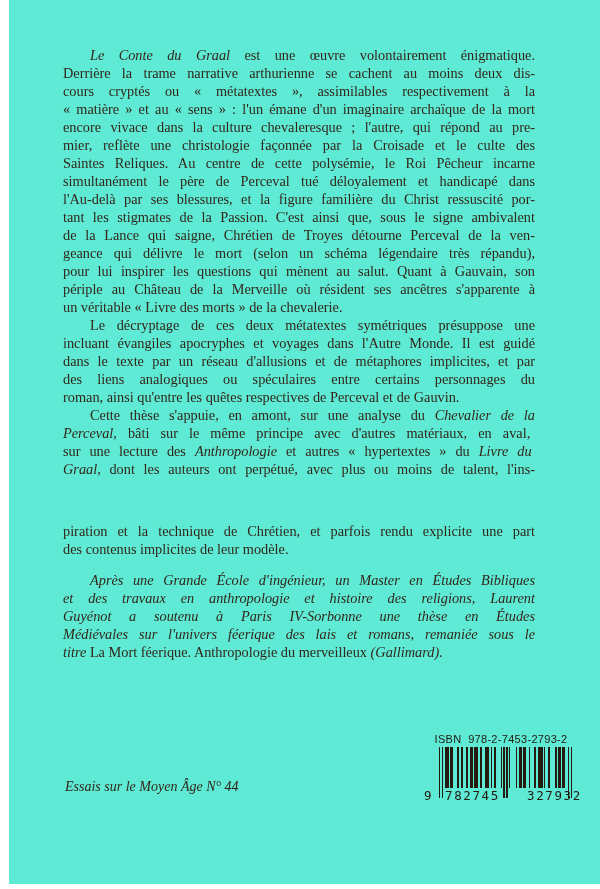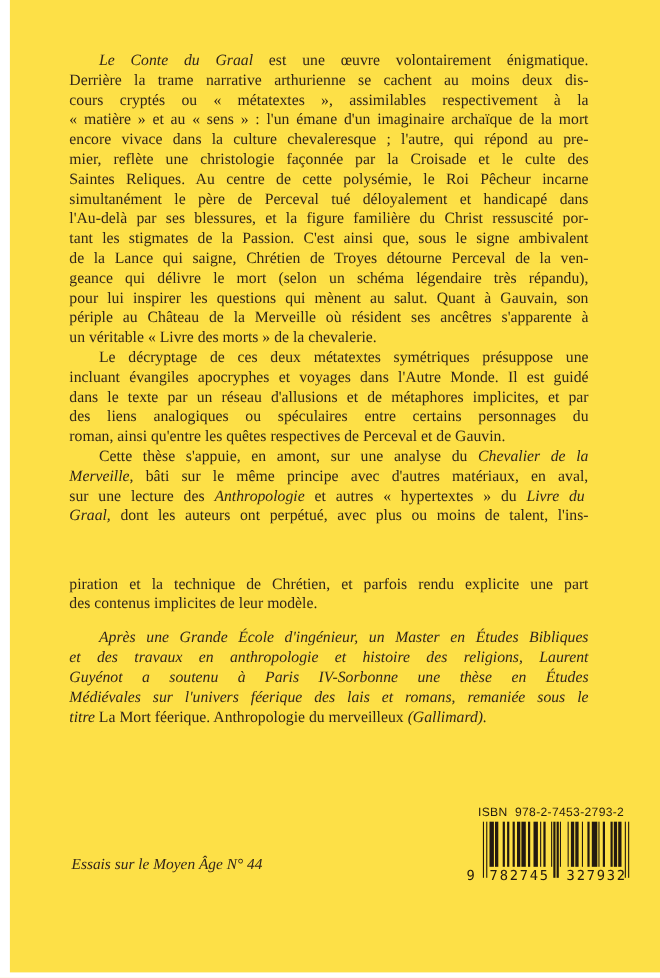--- a/index.html
+++ b/index.html
@@ -69,26 +69,26 @@
   .ean-digits {
     position: absolute;
     top: 55px;
     font-family: "DejaVu Sans Mono", monospace;
     font-size: 12.5px;
     color: #241a10;
     white-space: pre;
   }
   .digit-first { left: 13px; }
   .digit-g1 { left: 32px; width: 59px; text-align: center; letter-spacing: 1.6px; }
-  .digit-g2 { left: 102px; width: 59px; text-align: center; letter-spacing: 1.6px; }
+  .digit-g2 { left: 114px; width: 59px; text-align: center; letter-spacing: 1.6px; }
 </style>
 </head>
 <body style="background: rgb(255, 255, 255);">
 
-<div class="cover-page" style="background: #fde047;">
+<div class="cover-page" style="background: #5eead4;">
 
   <div class="body-text" style="color: rgb(51, 38, 26);">
       <div class="para">
         <div class="line" style="word-spacing: 10.8066px;"><span class="lc"><span class="indent-spacer"></span><span class="seg-i">Le Conte du Graal</span><span class="seg-r"> est une œuvre volontairement énigmatique.</span></span></div>
         <div class="line" style="word-spacing: 7.6625px;"><span class="lc"><span class="seg-r">Derrière la trame narrative arthurienne se cachent au moins deux dis-</span></span></div>
         <div class="line" style="word-spacing: 11.2431px;"><span class="lc"><span class="seg-r">cours cryptés ou « métatextes », assimilables respectivement à la</span></span></div>
         <div class="line" style="word-spacing: 2.5791px;"><span class="lc"><span class="seg-r">« matière » et au « sens » : l'un émane d'un imaginaire archaïque de la mort</span></span></div>
         <div class="line" style="word-spacing: 5.72301px;"><span class="lc"><span class="seg-r">encore vivace dans la culture chevaleresque ; l'autre, qui répond au pre-</span></span></div>
         <div class="line" style="word-spacing: 7.30682px;"><span class="lc"><span class="seg-r">mier, reflète une christologie façonnée par la Croisade et le culte des</span></span></div>
         <div class="line" style="word-spacing: 6.78437px; font-family: Liberation Serif, serif;"><span class="lc"><span class="seg-r">Saintes Reliques. Au centre de cette polysémie, le Roi Pêcheur incarne</span></span></div>
@@ -103,21 +103,21 @@
       </div>
       <div class="para">
         <div class="line" style="word-spacing: 7.98633px;"><span class="lc"><span class="indent-spacer"></span><span class="seg-r">Le décryptage de ces deux métatextes symétriques présuppose une</span></span></div>
         <div class="line" style="word-spacing: 4.81719px;"><span class="lc"><span class="seg-r">incluant évangiles apocryphes et voyages dans l'Autre Monde. Il est guidé</span></span></div>
         <div class="line" style="word-spacing: 4.74349px;"><span class="lc"><span class="seg-r">dans le texte par un réseau d'allusions et de métaphores implicites, et par</span></span></div>
         <div class="line" style="word-spacing: 11.6562px;"><span class="lc"><span class="seg-r">des liens analogiques ou spéculaires entre certains personnages du</span></span></div>
         <div class="line last"><span class="lc"><span class="seg-r">roman, ainsi qu'entre les quêtes respectives de Perceval et de Gauvin.</span></span></div>
       </div>
       <div class="para">
         <div class="line" style="word-spacing: 6.1108px;"><span class="lc"><span class="indent-spacer"></span><span class="seg-r">Cette thèse s'appuie, en amont, sur une analyse du </span><span class="seg-i">Chevalier de la</span></span></div>
-        <div class="line" style="word-spacing: 7.49531px;"><span class="lc"><span class="seg-i">Merveille,</span><span class="seg-r"> bâti sur le même principe avec d'autres matériaux, en aval,</span></span></div>
+        <div class="line" style="word-spacing: 7.49531px;"><span class="lc"><span class="seg-i">Perceval,</span><span class="seg-r"> bâti sur le même principe avec d'autres matériaux, en aval,</span></span></div>
         <div class="line" style="word-spacing: 5.38281px;"><span class="lc"><span class="seg-r">sur une lecture des </span><span class="seg-i">Anthropologie</span><span class="seg-r"> et autres « hypertextes » du </span><span class="seg-i">Livre du</span></span></div>
         <div class="line" style="word-spacing: 5.13672px;"><span class="lc"><span class="seg-i">Graal,</span><span class="seg-r"> dont les auteurs ont perpétué, avec plus ou moins de talent, l'ins-</span></span></div>
         <div class="line" style="word-spacing: 6.45739px; margin-top: 44px;"><span class="lc"><span class="seg-r">piration et la technique de Chrétien, et parfois rendu explicite une part</span></span></div>
         <div class="line last"><span class="lc"><span class="seg-r">des contenus implicites de leur modèle.</span></span></div>
       </div>
       <div class="para gap-before">
         <div class="line" style="word-spacing: 6.04514px;"><span class="lc"><span class="indent-spacer"></span><span class="seg-i">Après une Grande École d'ingénieur, un Master en Études Bibliques</span></span></div>
         <div class="line" style="word-spacing: 11.2934px;"><span class="lc"><span class="seg-i">et des travaux en anthropologie et histoire des religions, Laurent</span></span></div>
         <div class="line" style="word-spacing: 14.1059px;"><span class="lc"><span class="seg-i">Guyénot a soutenu à Paris IV-Sorbonne une thèse en Études</span></span></div>
         <div class="line" style="word-spacing: 7.25312px;"><span class="lc"><span class="seg-i">Médiévales sur l'univers féerique des lais et romans, remaniée sous le</span></span></div>

